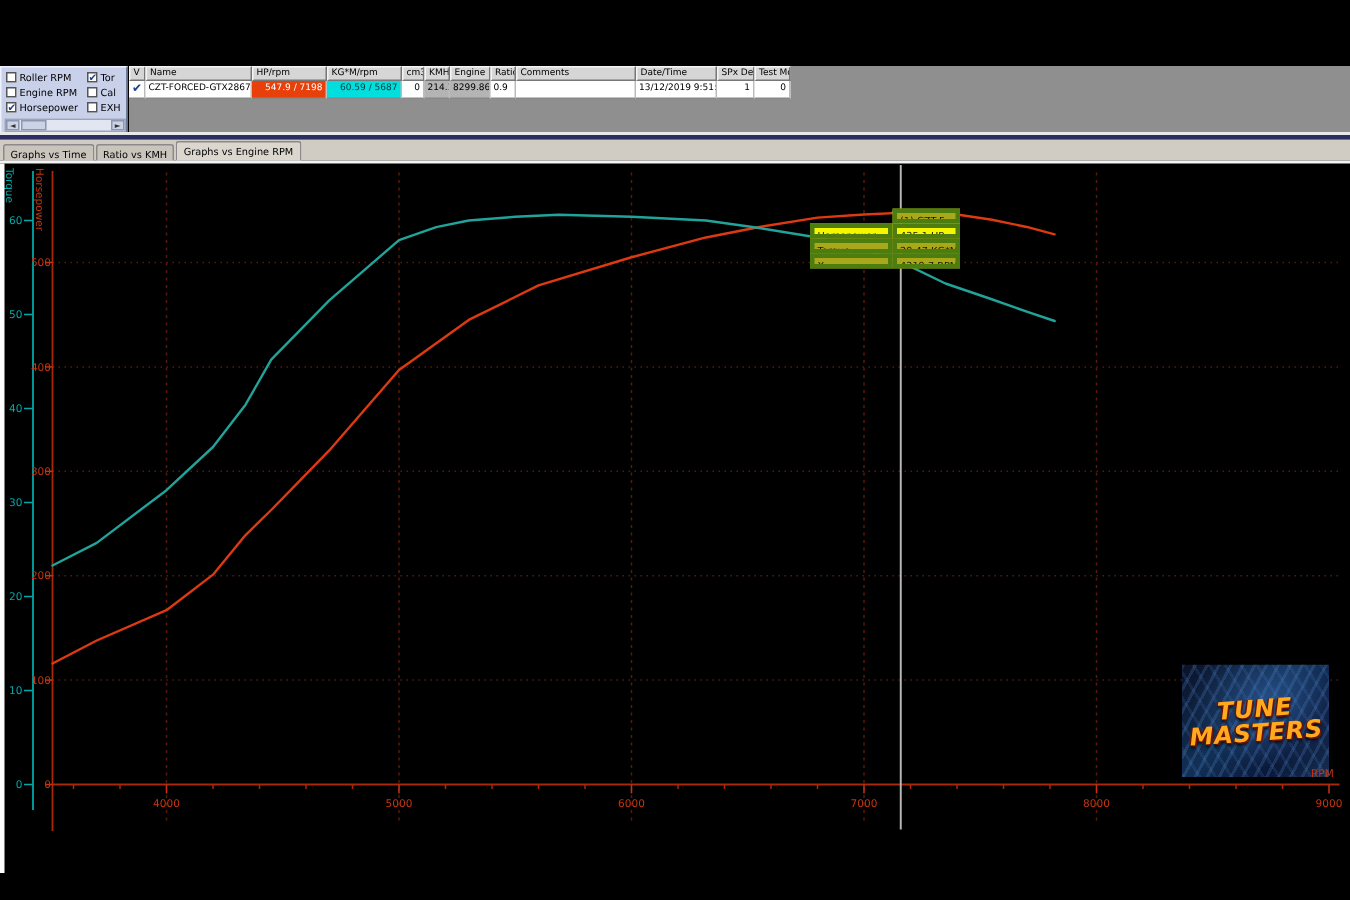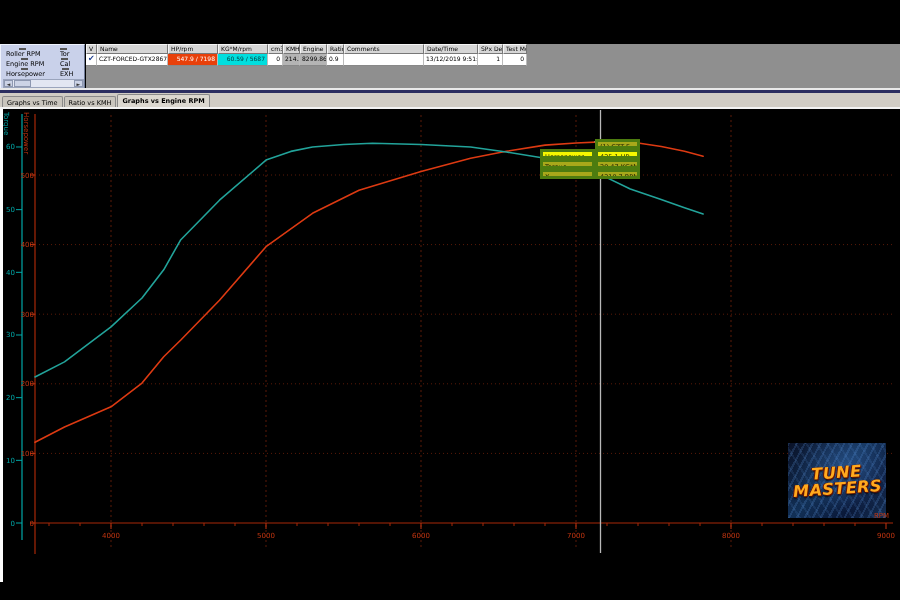--- a/index.html
+++ b/index.html
@@ -5,21 +5,21 @@
   * { margin:0; padding:0; box-sizing:border-box; }
   html,body { width:900px; height:600px; background:#000; overflow:hidden;
               font-family:"DejaVu Sans", sans-serif; }
   #screen { position:relative; width:900px; height:600px; background:#000; }
 
   
   #top-row { position:absolute; left:0; top:44px; width:900px; height:46px; }
   #left-panel { position:absolute; left:0; top:0; width:85px; height:46px;
     background:#c9d1ea; border:1px solid #eef2fc; border-right:1px solid #6f7a96;
     border-bottom:1px solid #6f7a96; }
-  .cb-item { position:absolute; display:flex; align-items:center; height:9px;flex-direction:column; }
+  .cb-item { position:absolute; display:flex; height:9px; }
   .cb { width:7px; height:7px; background:#fff; border:1px solid #555;
         font-size:7px; line-height:6px; color:#1d3d8f; text-align:center; overflow:hidden; }
   .cb-label { font-size:6.5px; color:#000; margin-left:2px; white-space:nowrap; }
   #panel-scrollbar { position:absolute; left:2px; top:34px; width:81px; height:9px;
      background:#e2e6f2; border:1px solid #9aa4bc; display:flex; }
   .sb-btn { width:9px; height:7px; background:#ccd3e6; border:1px solid #8d97b0;
      font-size:5px; line-height:7px; text-align:center; color:#333; }
   .sb-thumb { width:17px; height:7px; background:#ccd3e6; border:1px solid #8d97b0; margin-left:1px; }
   .sb-track { flex:1; }
 
@@ -36,21 +36,21 @@
   .tc.sel { background:#b4b4b4; }
   .tc.vcheck { color:#1d3d8f; font-size:8px; line-height:9px; padding-top:0; }
 
   
   #sep-white { position:absolute; left:0; top:88px; width:900px; height:2px; background:#e9e9e9; }
   #sep-navy  { position:absolute; left:0; top:90px; width:900px; height:3px; background:#2b2e60; }
   #tab-bar   { position:absolute; left:0; top:93px; width:900px; height:14px; background:#d0ccc4;
                display:flex; align-items:flex-end; padding-left:2px; }
   .tab { font-size:6.5px; color:#000; background:#c9c5bd; border:1px solid #8a8a8a; border-bottom:none;
          border-radius:2px 2px 0 0; padding:2px 4px 1px 4px; margin-right:1px; height:11px; white-space:nowrap;text-align:right; }
-  .tab.active { background:#dbd7cf; height:13px; font-weight:bold; }
+  .tab.active { background:#dbd7cf; height:13px; font-weight:normal; }
   #tab-bottom { position:absolute; left:0; top:107px; width:900px; height:2px; background:#f2f2f2; }
 
   
   #chart-svg { position:absolute; left:0; top:0; width:900px; height:600px; z-index:1; }
   #left-strip { position:absolute; left:0; top:109px; width:3px; height:473px; background:#fdfdfd; z-index:3; }
 
   
   #tooltip { position:absolute; left:540px; top:139px; z-index:6; }
   .tt-row { display:flex; height:10px; }
   .tt-cell { font-size:6.5px; color:#181800; padding:1px 2px; border:3px solid #4d7c0f;

